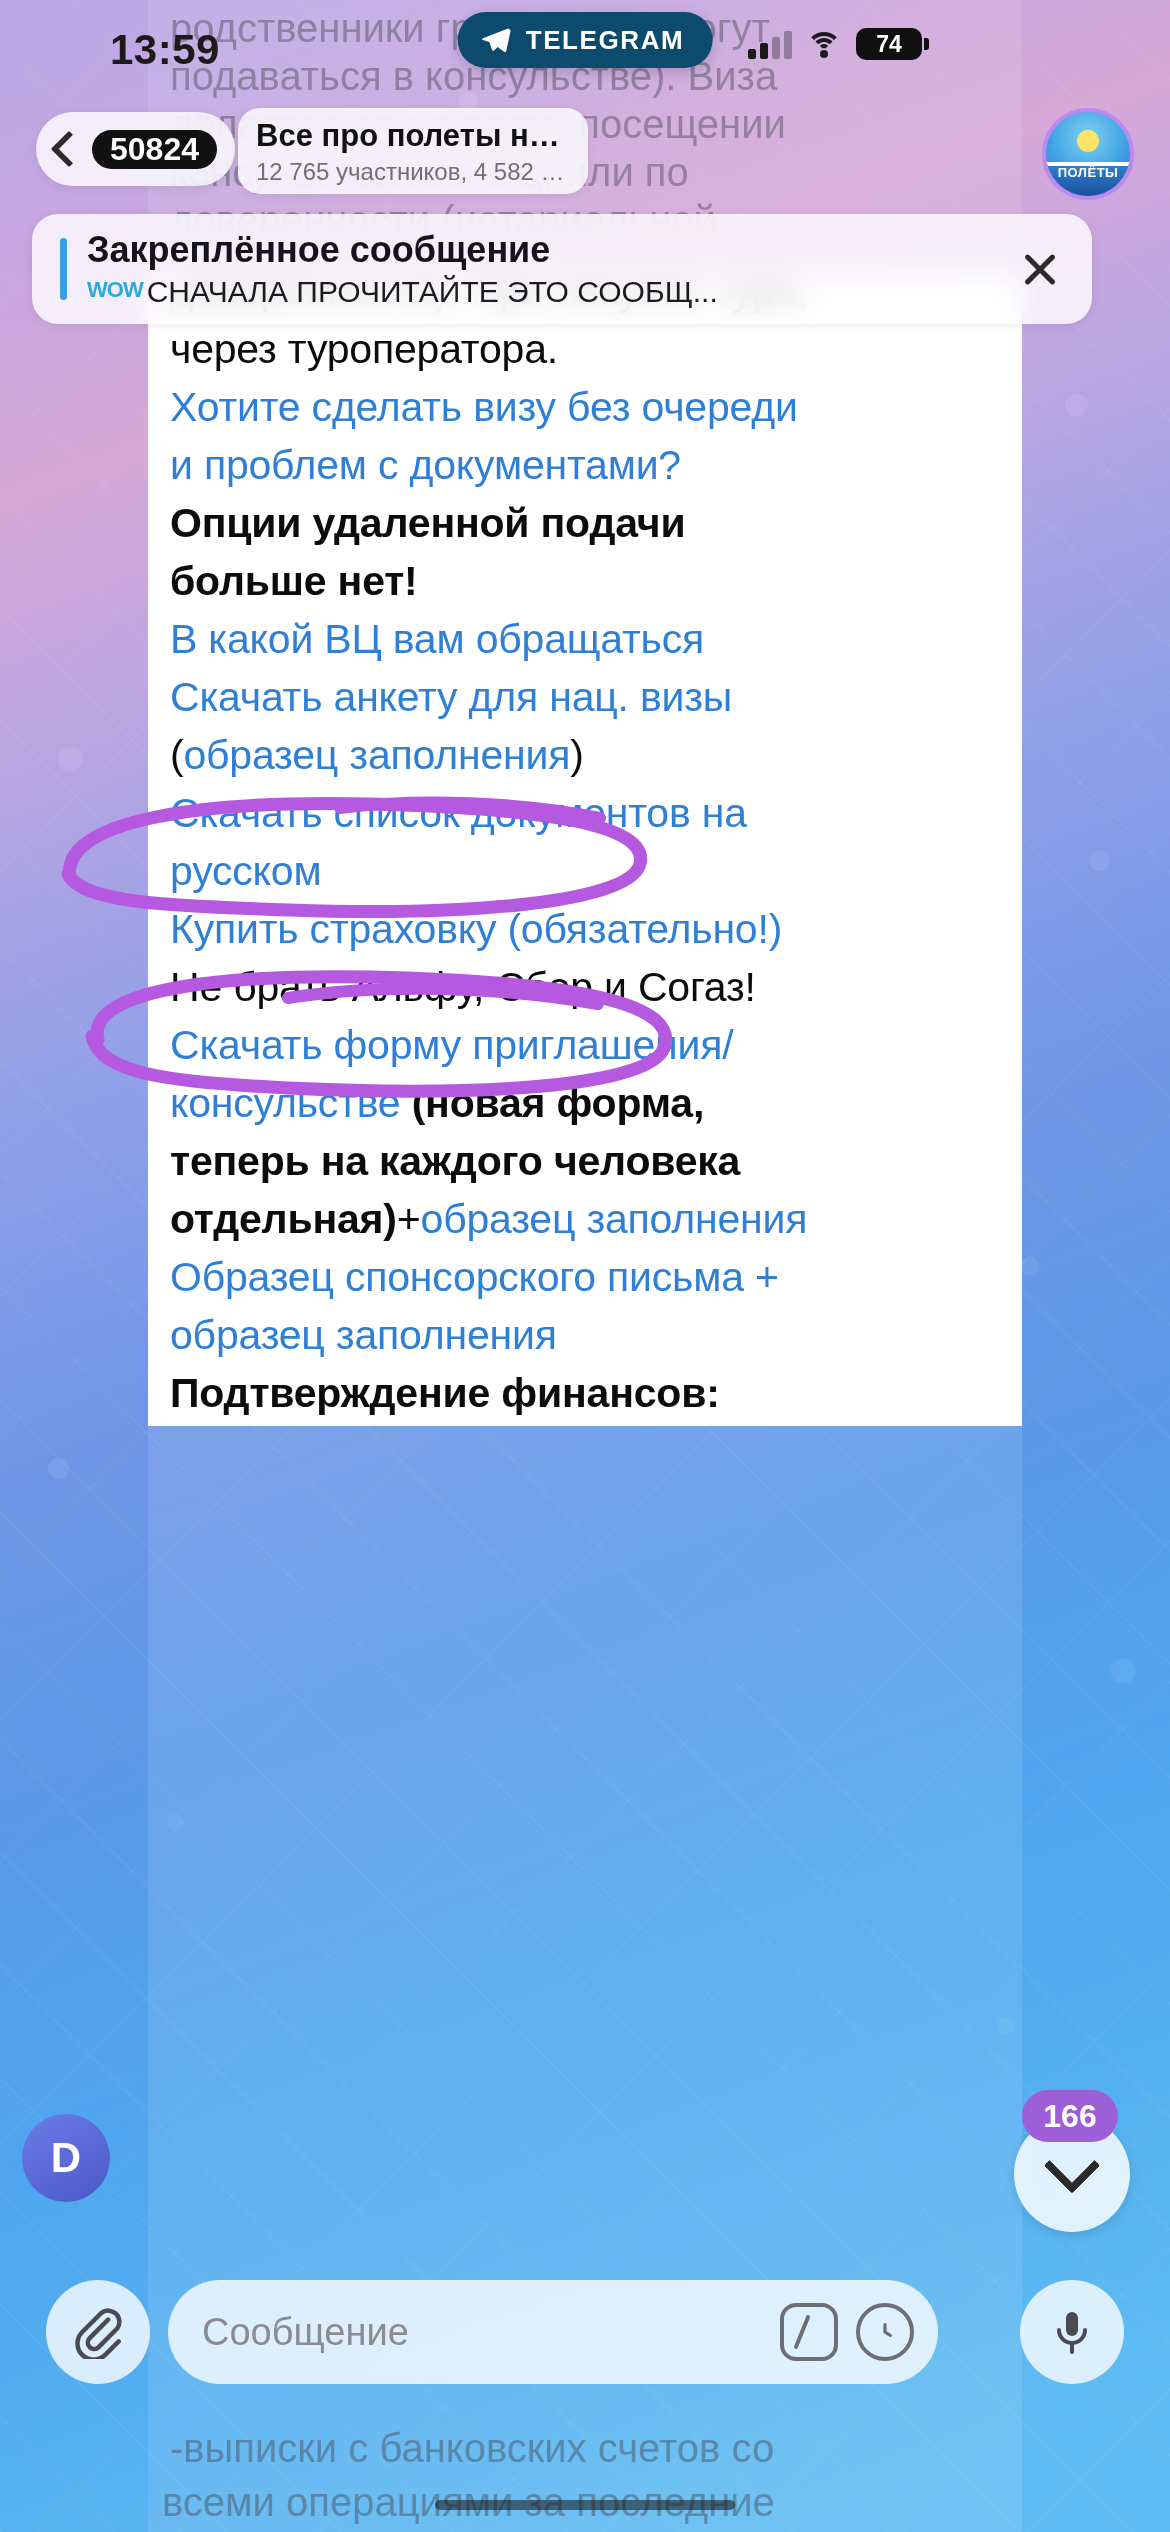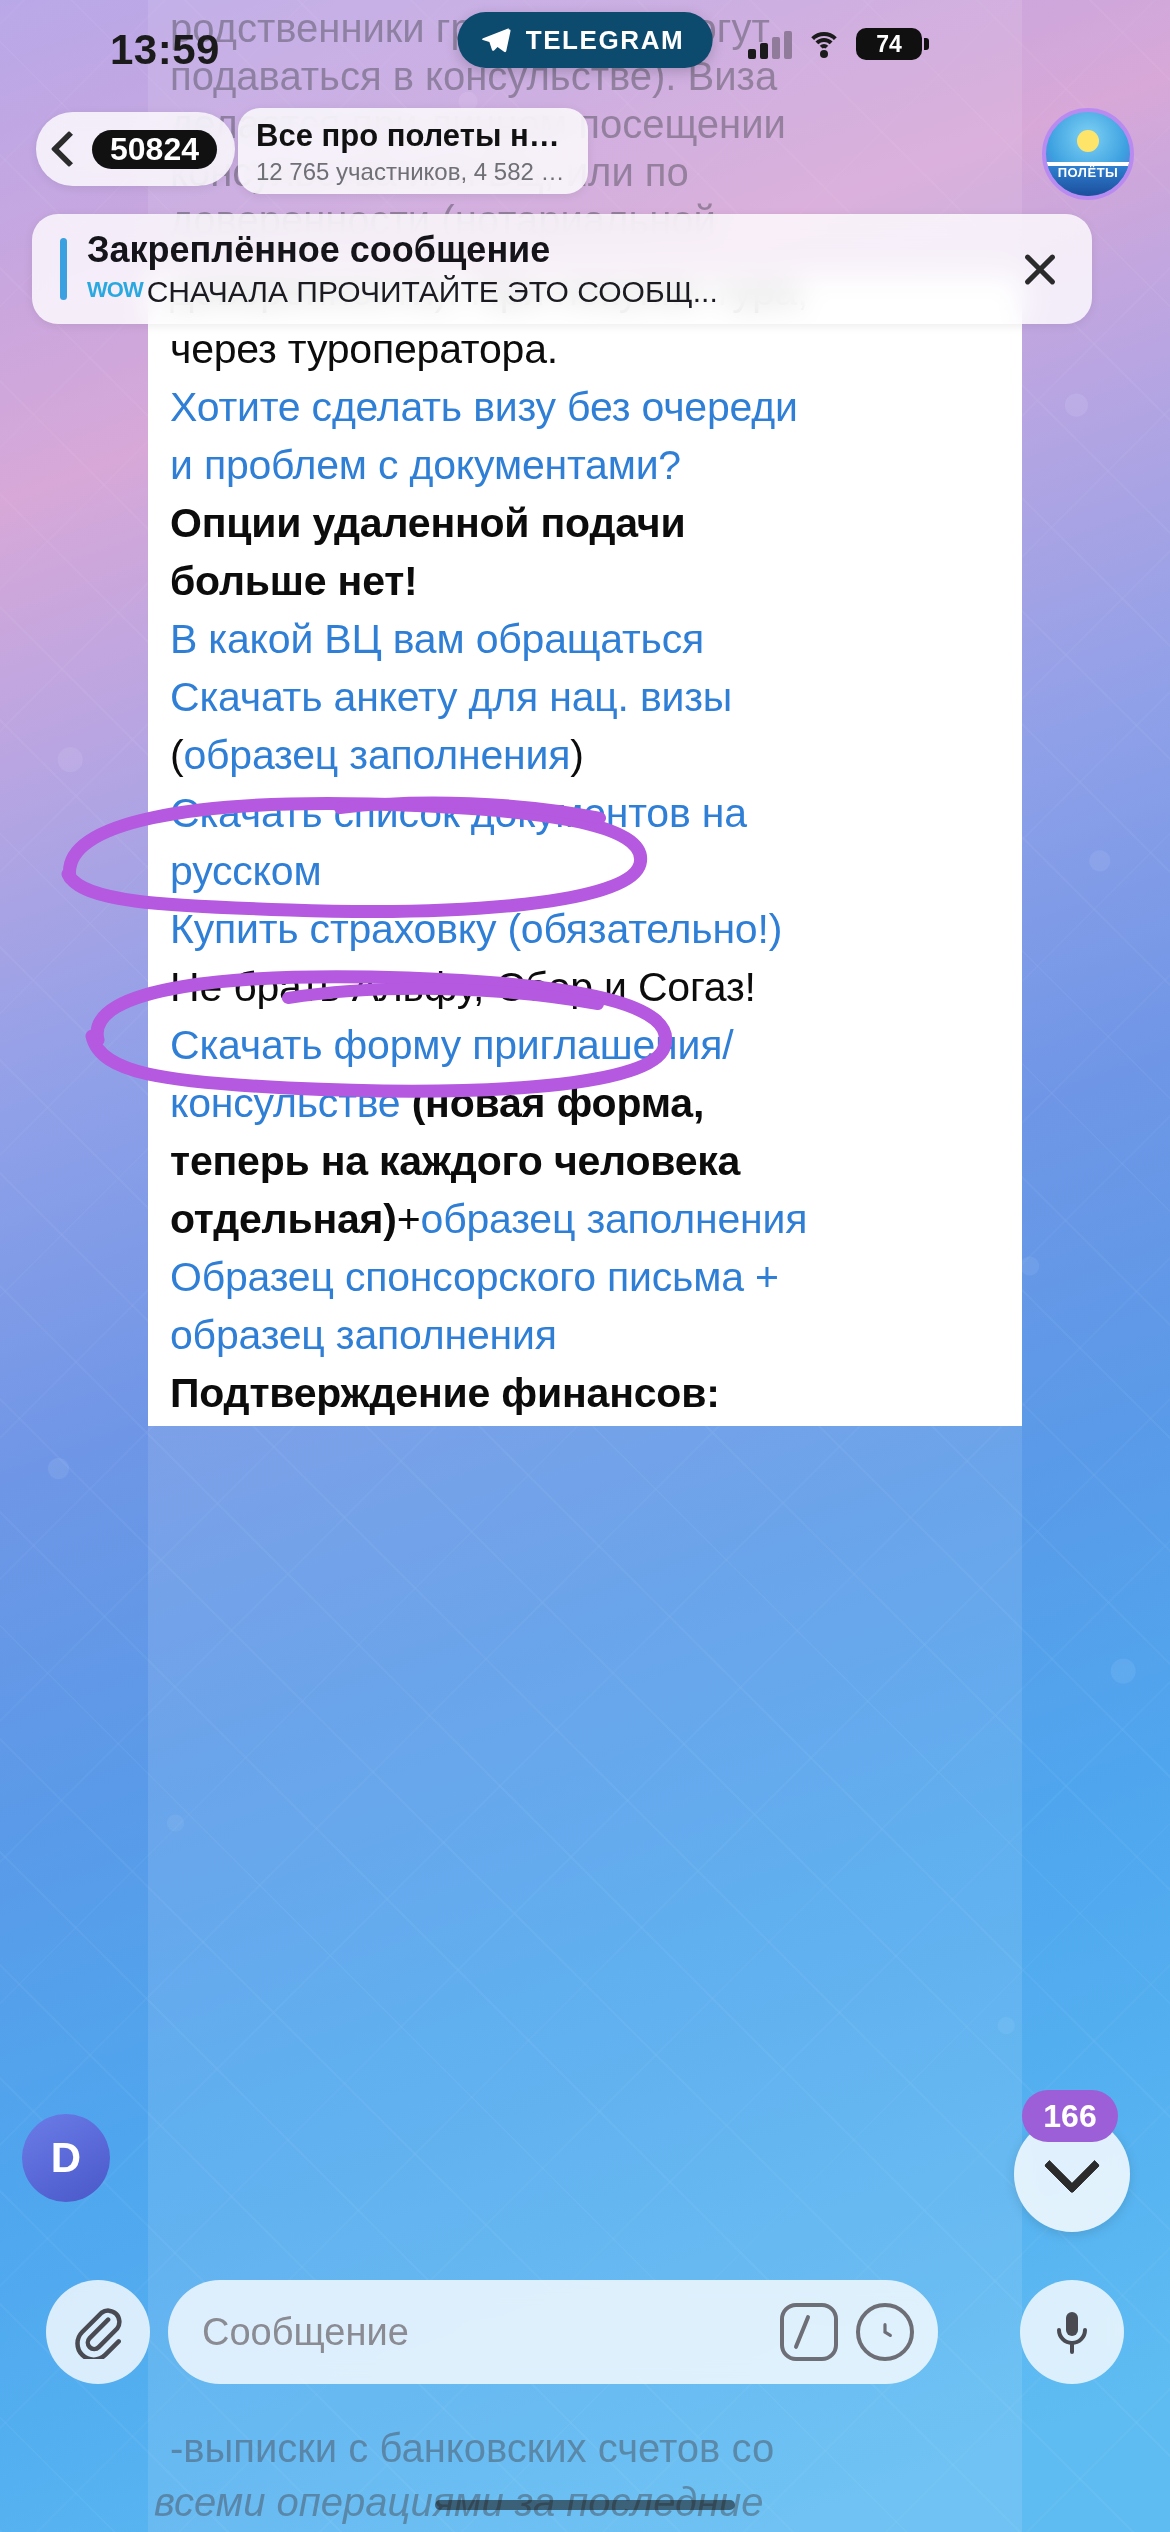--- a/index.html
+++ b/index.html
@@ -350,21 +350,21 @@
     <div class="wallpaper-pattern2"></div>
   </div>
 
   <div class="bg-doc">
     <div class="line" style="left:22px; top:4px;">родственники граждан ЕС могут</div>
     <div class="line" style="left:22px; top:52px;">подаваться в консульстве). Виза</div>
     <div class="line" style="left:22px; top:100px;">делается при личном посещении</div>
     <div class="line" style="left:22px; top:148px;">консульства или ВЦ, или по</div>
     <div class="line" style="left:22px; top:196px;">доверенности (нотариальной</div>
     <div class="line" style="left:22px; top:2424px;">-выписки с банковских счетов со</div>
-    <div class="line" style="left:6px; top:2478px;font-style:italic;">всеми операциями за последние</div>
+    <div class="line" style="left:14px; top:2478px;">всеми операциями за последние</div>
   </div>
 
   <div class="statusbar">
     <div class="status-time">13:59</div>
     <div class="status-right">
       <div class="sig">
           <i></i>
           <i></i>
           <i></i>
           <i></i>

